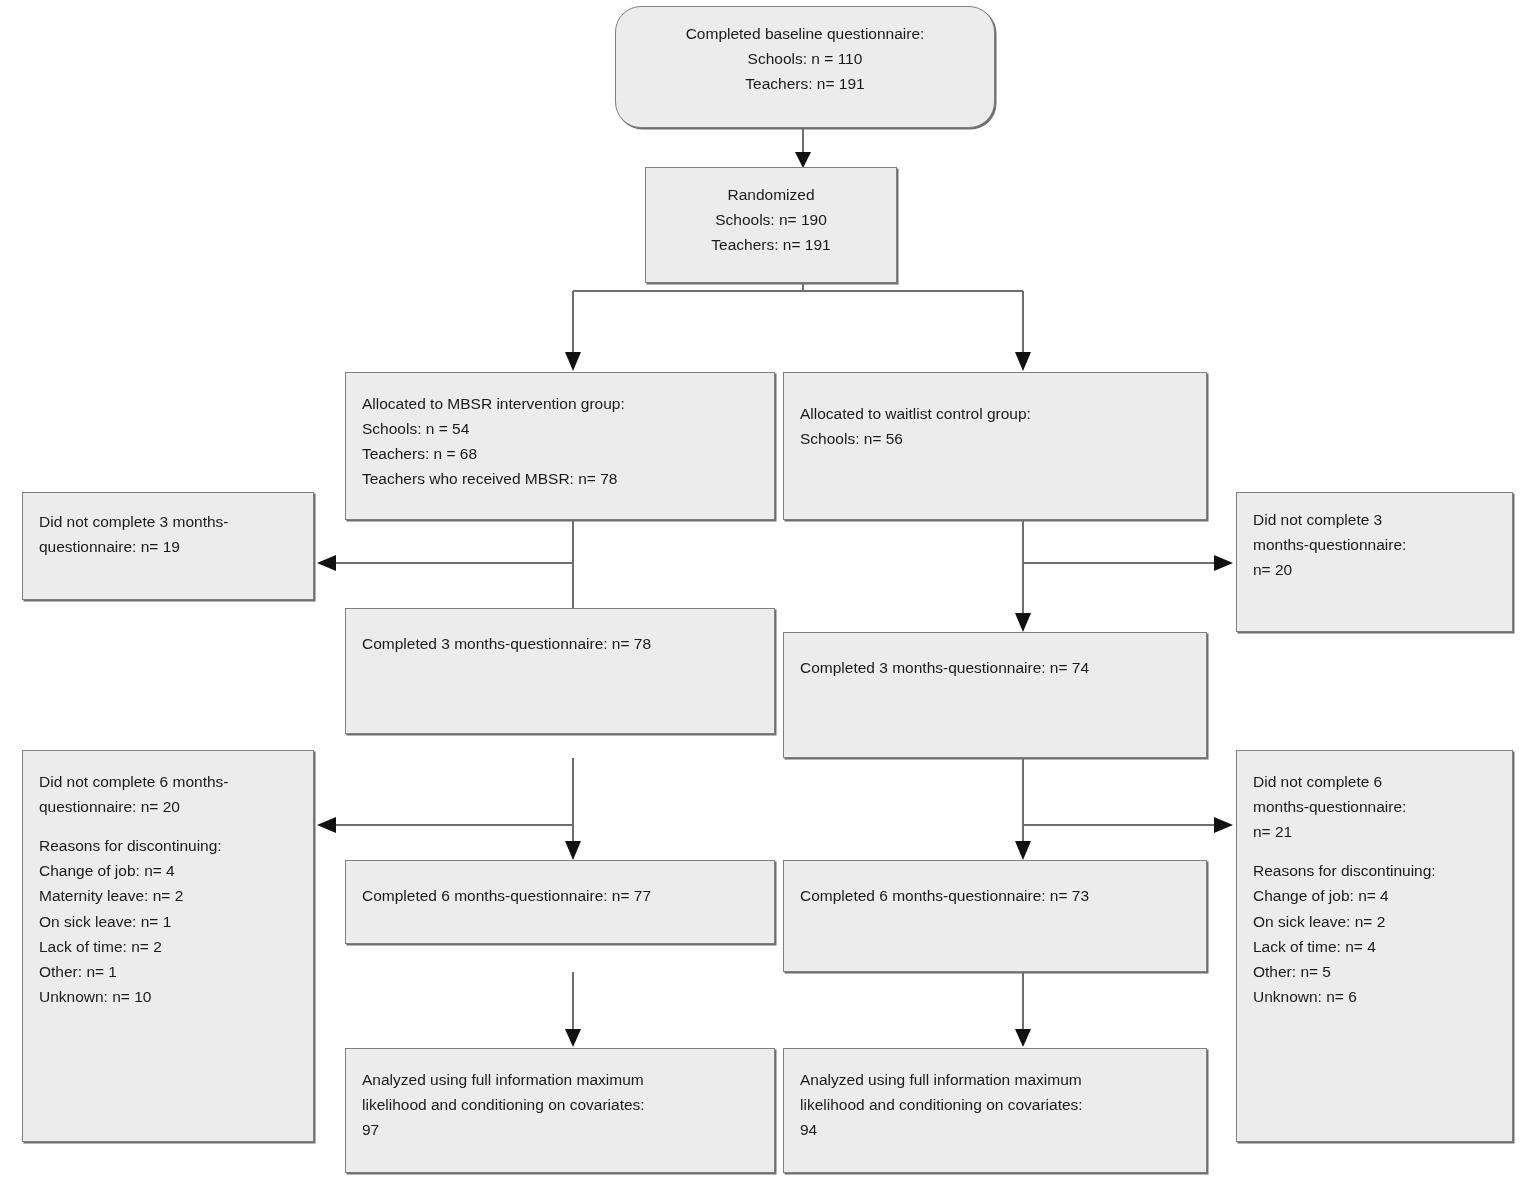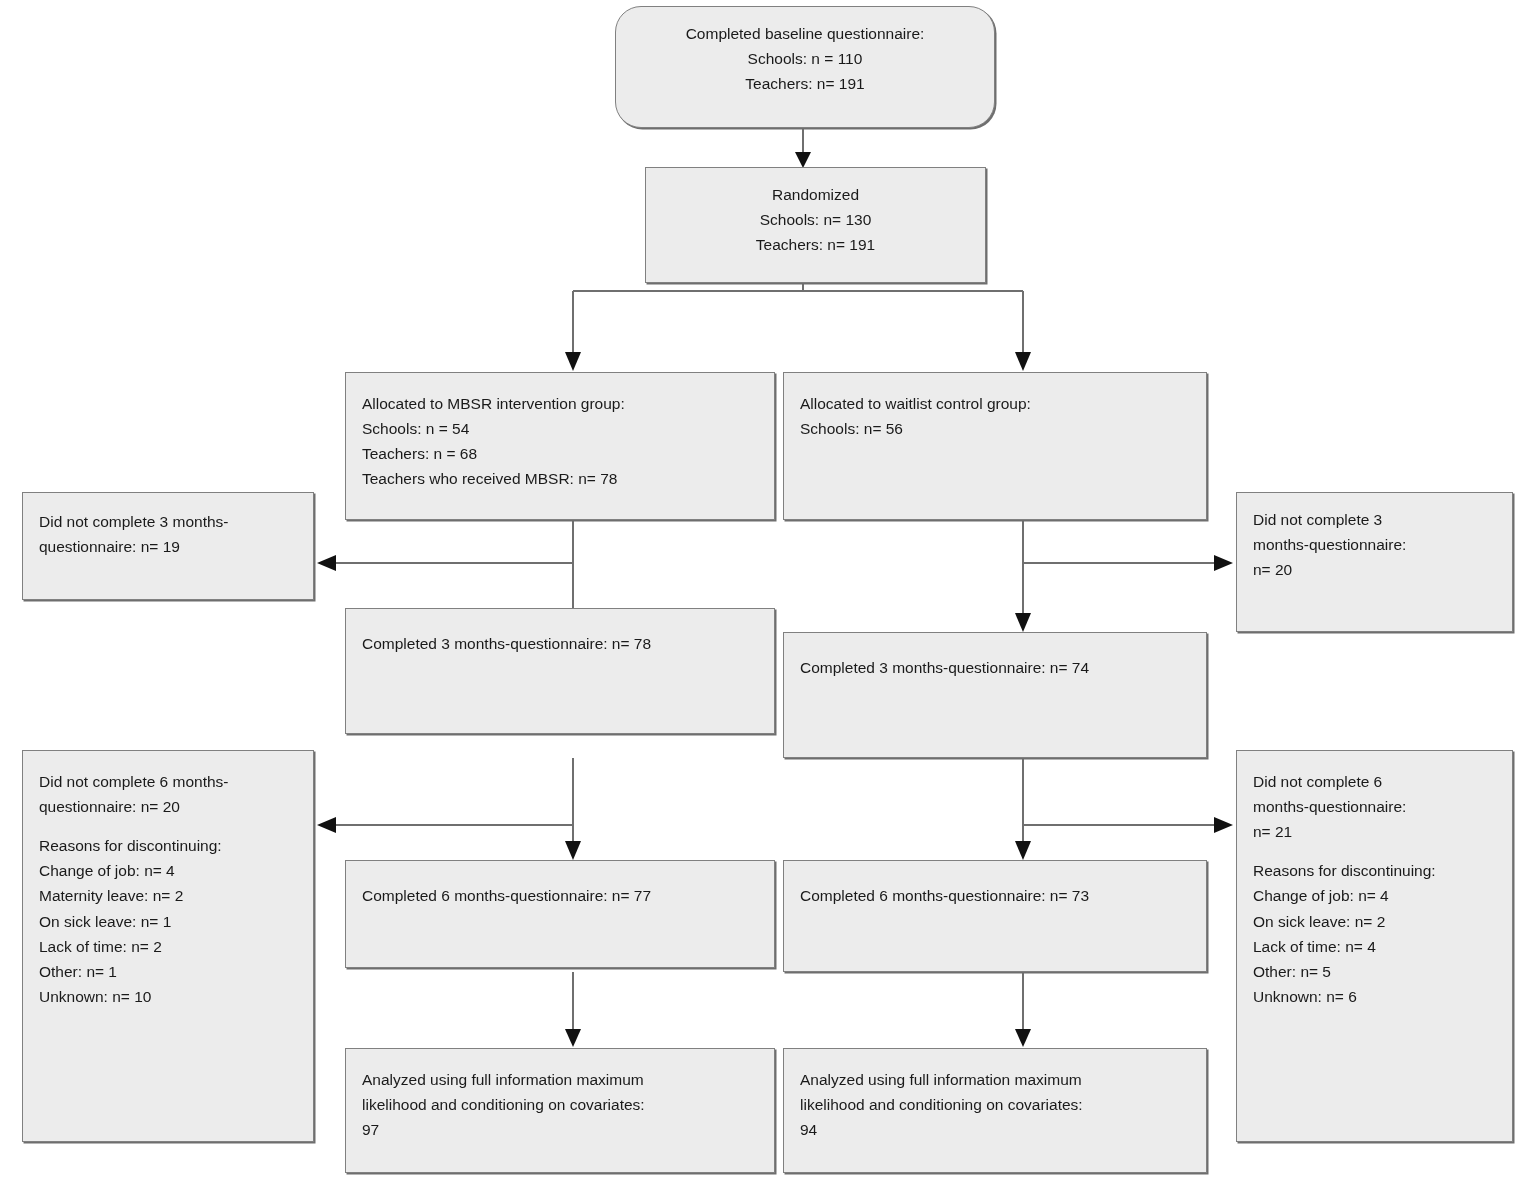--- a/index.html
+++ b/index.html
@@ -94,34 +94,34 @@
     <path class="conn-path" d="M 1023 972 L 1023 1034"></path>
     <polygon class="conn-head" points="1023,1047 1015,1029 1031,1029"></polygon>
   </svg>
 
   <div class="box center-text" style="left:615px; top:6px; width:380px; height:122px;border-radius:26px;">
     <div class="line-row">Completed baseline questionnaire:</div>
     <div class="line-row">Schools: n = 110</div>
     <div class="line-row">Teachers: n= 191</div>
   </div>
 
-  <div class="box center-text" style="left:645px; top:167px; width:341px; height:116px;">
+  <div class="box center-text" style="left:645px; top:167px; width:252px; height:116px;">
     <div class="line-row">Randomized</div>
-    <div class="line-row">Schools: n= 130</div>
+    <div class="line-row">Schools: n= 190</div>
     <div class="line-row">Teachers: n= 191</div>
   </div>
 
   <div class="box" style="left:345px; top:372px; width:430px; height:148px; padding-top:18px;">
     <div class="line-row">Allocated to MBSR intervention group:</div>
     <div class="line-row">Schools: n = 54</div>
     <div class="line-row">Teachers: n = 68</div>
     <div class="line-row">Teachers who received MBSR: n= 78</div>
   </div>
 
-  <div class="box" style="left:783px; top:372px; width:424px; height:148px; padding-top:18px;">
+  <div class="box" style="left:783px; top:372px; width:424px; height:148px; padding-top:28px;">
     <div class="line-row">Allocated to waitlist control group:</div>
     <div class="line-row">Schools: n= 56</div>
   </div>
 
   <div class="box" style="left:22px; top:492px; width:292px; height:108px; padding-top:16px;">
     <div class="line-row">Did not complete 3 months-</div>
     <div class="line-row">questionnaire: n= 19</div>
   </div>
 
   <div class="box" style="left:1236px; top:492px; width:277px; height:140px; padding-top:14px;">
@@ -157,21 +157,21 @@
     <div class="line-row">n= 21</div>
     <div class="spacer-row"></div>
     <div class="line-row">Reasons for discontinuing:</div>
     <div class="line-row">Change of job: n= 4</div>
     <div class="line-row">On sick leave: n= 2</div>
     <div class="line-row">Lack of time: n= 4</div>
     <div class="line-row">Other: n= 5</div>
     <div class="line-row">Unknown: n= 6</div>
   </div>
 
-  <div class="box" style="left:345px; top:860px; width:430px; height:108px; padding-top:22px;">
+  <div class="box" style="left:345px; top:860px; width:430px; height:84px; padding-top:22px;">
     <div class="line-row">Completed 6 months-questionnaire: n= 77</div>
   </div>
 
   <div class="box" style="left:783px; top:860px; width:424px; height:112px; padding-top:22px;">
     <div class="line-row">Completed 6 months-questionnaire: n= 73</div>
   </div>
 
   <div class="box" style="left:345px; top:1048px; width:430px; height:125px; padding-top:18px;">
     <div class="line-row">Analyzed using full information maximum</div>
     <div class="line-row">likelihood and conditioning on covariates:</div>

